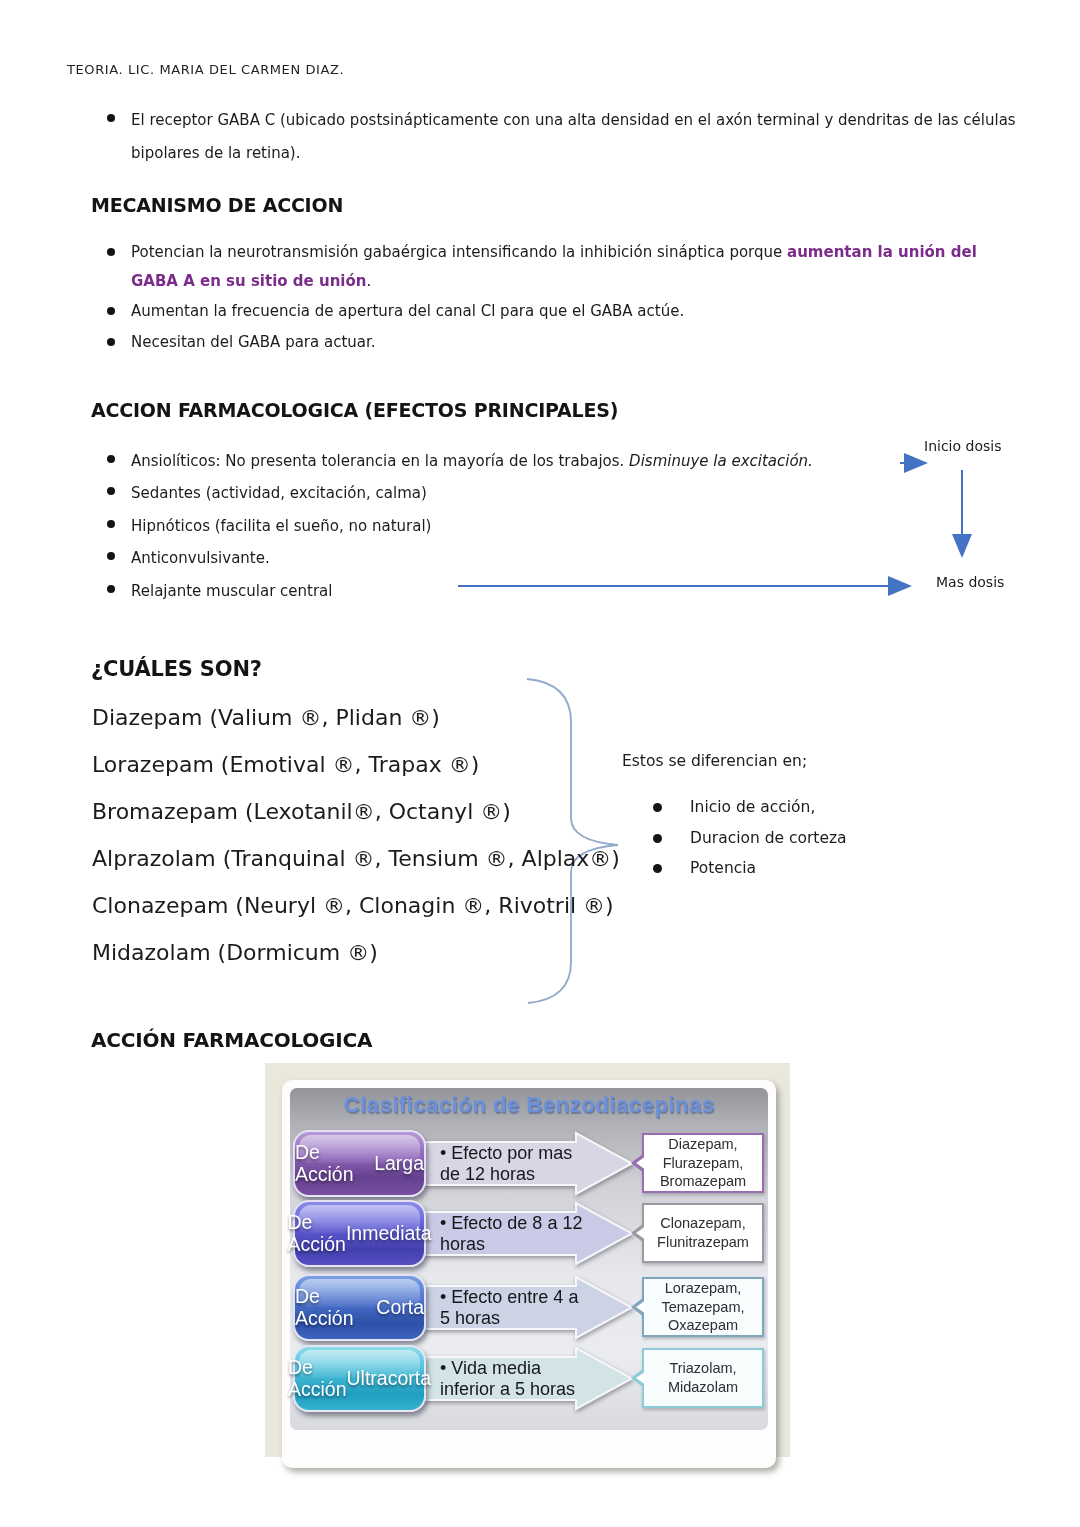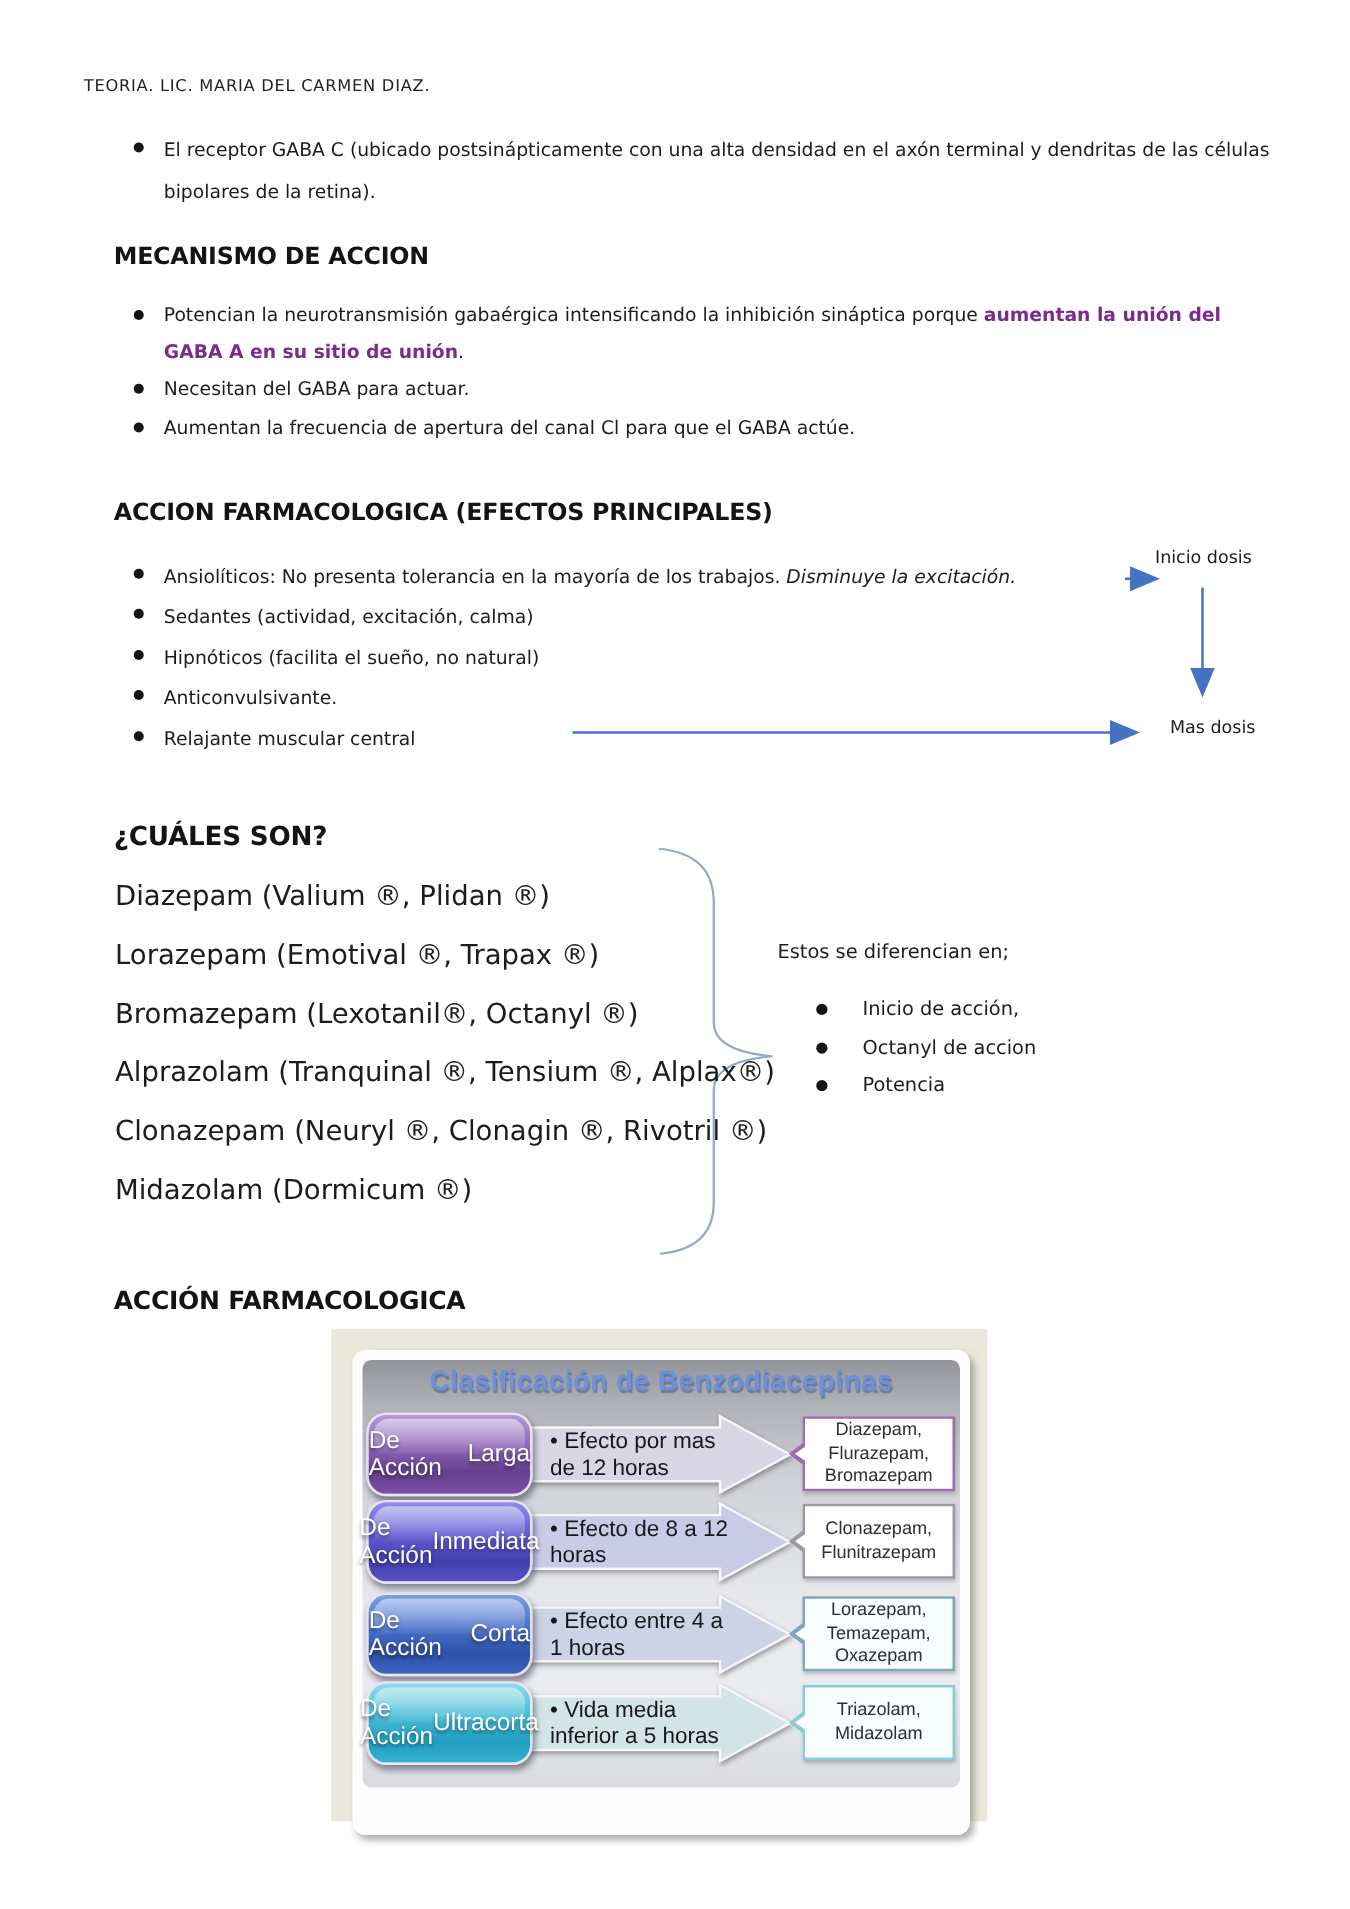--- a/index.html
+++ b/index.html
@@ -138,24 +138,24 @@
     </li>
   </ul>
 
   <h2 class="section hw" style="left:91px; top:194px;">MECANISMO DE ACCION</h2>
 
   <ul class="blist abs mec-list hw">
     <li>
       <span>Potencian la neurotransmisión gabaérgica intensificando la inhibición sináptica porque </span><span class="hl">aumentan la unión del GABA A en su sitio de unión</span><span>.</span>
     </li>
     <li>
+      <span>Aumentan la frecuencia de apertura del canal Cl para que el GABA actúe.</span>
+    </li>
+    <li>
       <span>Necesitan del GABA para actuar.</span>
-    </li>
-    <li>
-      <span>Aumentan la frecuencia de apertura del canal Cl para que el GABA actúe.</span>
     </li>
   </ul>
 
   <h2 class="section hw" style="left:91px; top:399px;">ACCION FARMACOLOGICA (EFECTOS PRINCIPALES)</h2>
 
   <ul class="blist abs efe-list hw">
     <li>
       <span>Ansiolíticos: No presenta tolerancia en la mayoría de los trabajos. </span><span class="it">Disminuye la excitación.</span>
     </li>
     <li>
@@ -195,21 +195,21 @@
     <div class="drug">Bromazepam (Lexotanil®, Octanyl ®)</div>
     <div class="drug">Alprazolam (Tranquinal ®, Tensium ®, Alplax®)</div>
     <div class="drug">Clonazepam (Neuryl ®, Clonagin ®, Rivotril ®)</div>
     <div class="drug">Midazolam (Dormicum ®)</div>
   </div>
 
   <div class="abs diff-block hw">
     <div class="diff-title">Estos se diferencian en;</div>
     <ul class="diff-list">
       <li>Inicio de acción,</li>
-      <li>Octanyl de accion</li>
+      <li>Duracion de corteza</li>
       <li>Potencia</li>
     </ul>
   </div>
 
   <h2 class="section hw" style="left:91px; top:1028px; font-size:20px;">ACCIÓN FARMACOLOGICA</h2>
 
   <div class="abs graphic">
     <div class="panel">
       <div class="panel-inner">
         <div class="class-title">Clasificación de Benzodiacepinas</div>
@@ -245,21 +245,21 @@
 
         <div class="crow row2">
           <svg class="arrow-svg" viewBox="0 0 212 67">
             <polygon points="0,12 152,12 152,3 208,33.5 152,64 152,55 0,55" style="filter:drop-shadow(1px 2px 2px rgba(50,50,60,0.45));"></polygon>
           </svg>
           <div class="pill">
             <span>De Acción</span>
             <span>Corta</span>
           </div>
           <div class="effect">Efecto entre 4 a
-1 horas</div>
+5 horas</div>
           <div class="callout">Lorazepam,
 Temazepam,
 Oxazepam</div>
         </div>
 
         <div class="crow row3">
           <svg class="arrow-svg" viewBox="0 0 212 67">
             <polygon points="0,12 152,12 152,3 208,33.5 152,64 152,55 0,55" style="filter:drop-shadow(1px 2px 2px rgba(50,50,60,0.45));"></polygon>
           </svg>
           <div class="pill">

